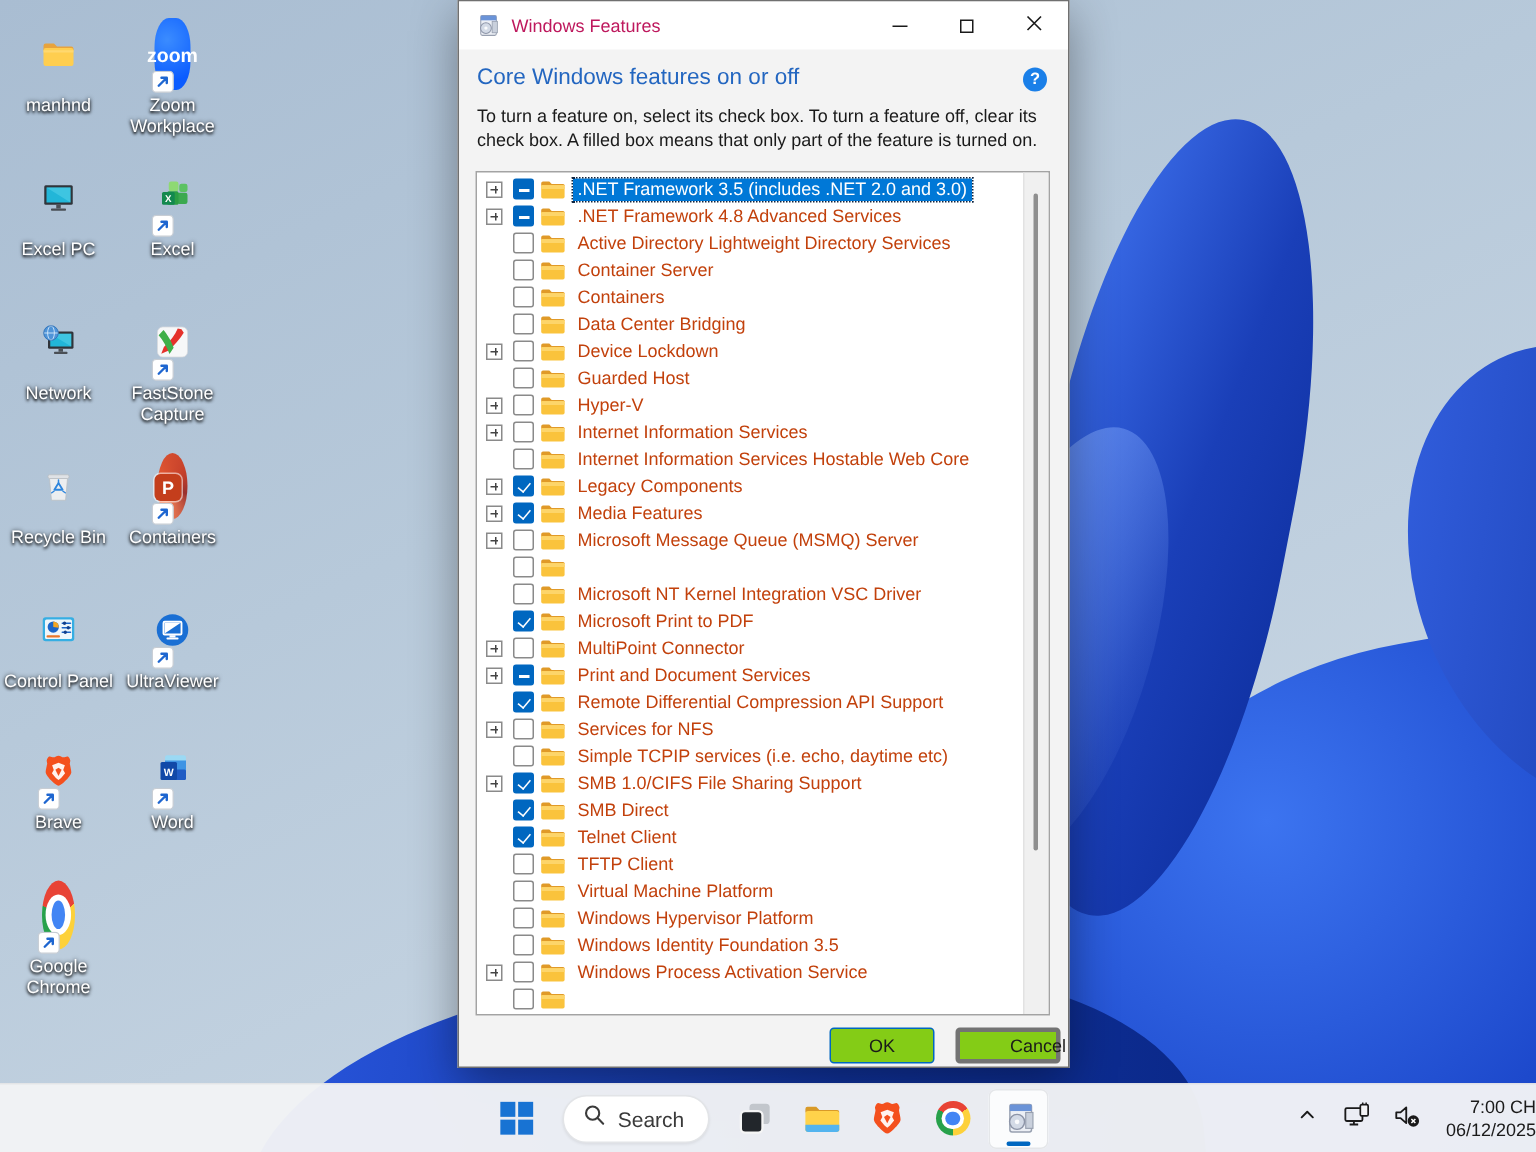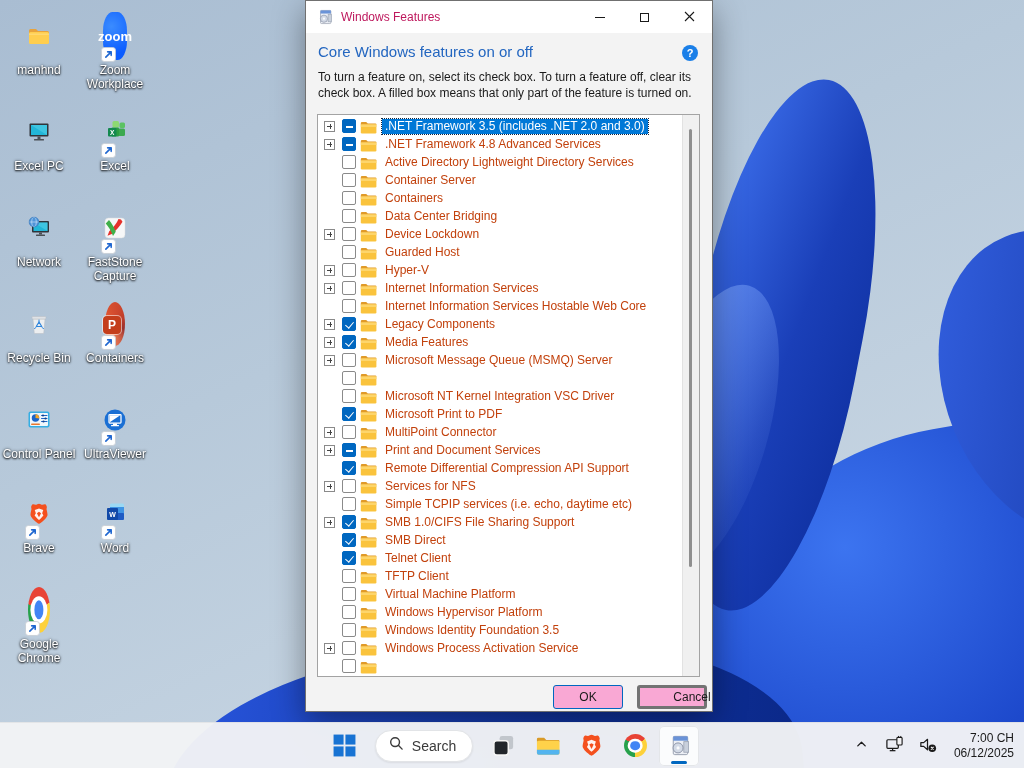--- a/index.html
+++ b/index.html
@@ -71,39 +71,39 @@
   .cbox.checked::after { content:""; position:absolute; left:4px; top:1.5px; width:4px; height:7px;
           border:solid #fff; border-width:0 1.6px 1.6px 0; transform:rotate(40deg); }
   .cbox.partial::after { content:""; position:absolute; left:3px; top:5.5px; width:7px; height:2px; background:#fff; }
   .ficon { width:17px; height:13px; min-width:17px; margin-right:5px; display:block; }
   .flabel { font-size:12px; color:#c2410c; padding:0 3px; line-height:15px; }
   .frow.selected .flabel { background:#0078d7; color:#fff; outline:1px dotted #10243f; }
 
   .vscroll { position:absolute; right:0; top:0; width:17px; height:100%; background:#f0f0f0; border-left:1px solid #e2e2e2; }
   .vthumb { position:absolute; left:6px; top:2.5%; width:3px; height:78%; border-radius:2px; background:#8f8f8f; }
 
-  .dlg-btn { position:absolute; top:684px; width:70px; height:24px; background:#f9a8d4; border-radius:3px;
+  .dlg-btn { position:absolute; top:684px; width:70px; height:24px; background:#84cc16; border-radius:3px;
              font-size:12px; color:#1a1a1a; display:flex; align-items:center; justify-content:center; }
   .ok-btn { left:247px; border:1px solid #0067c0; }
   .cancel-btn { left:331px; border:3px solid #737373;padding-left:40px; }
 
   
   .taskbar { position:absolute; left:0; bottom:0; width:1024px; height:46px; background:rgba(242,243,245,.97);
              border-top:1px solid rgba(0,0,0,.05); display:flex; align-items:center; justify-content:center; }
   .tb-center { display:flex; align-items:center; gap:4px; }
   .tb-btn { position:relative; width:40px; height:40px; border-radius:5px; display:flex; align-items:center; justify-content:center; --ring:2.5px; }
   .tb-btn svg { width:25px; height:25px; }
   .tb-btn .icon-holder { position:relative; width:25px; height:25px; }
   .tb-btn.active { background:#fbfcfd; box-shadow:inset 0 0 0 1px #e4e6e9; }
   .tb-underline { position:absolute; bottom:2px; left:50%; transform:translateX(-50%); width:16px; height:3px;
                   border-radius:2px; background:#0067c0; }
   .search-pill { height:32px; margin:0 6px; padding:0 16px 0 13px; border-radius:16px; background:#fff;
                  border:1px solid #e2e4e7; box-shadow:0 1px 2px rgba(0,0,0,.07); display:flex; align-items:center; gap:8px; }
   .search-pill span.lbl { font-size:14px; color:#3a3a3a; }
-  .tray { position:absolute; right:0; top:0; height:46px; display:flex; align-items:center; gap:7px; padding-right:10px; }
+  .tray { position:absolute; right:0; top:0; height:46px; display:flex; align-items:center; gap:7px; }
   .tray-btn { width:26px; height:30px; display:flex; align-items:center; justify-content:center; border-radius:4px; }
   .clock { text-align:right; font-size:12px; line-height:15px; color:#1a1a1a; margin-left:6px; }
 </style>
 </head>
 <body>
 
 <div id="stage">
   <div class="petal p1"></div>
   <div class="petal p2"></div>
   <div class="petal p3"></div>

